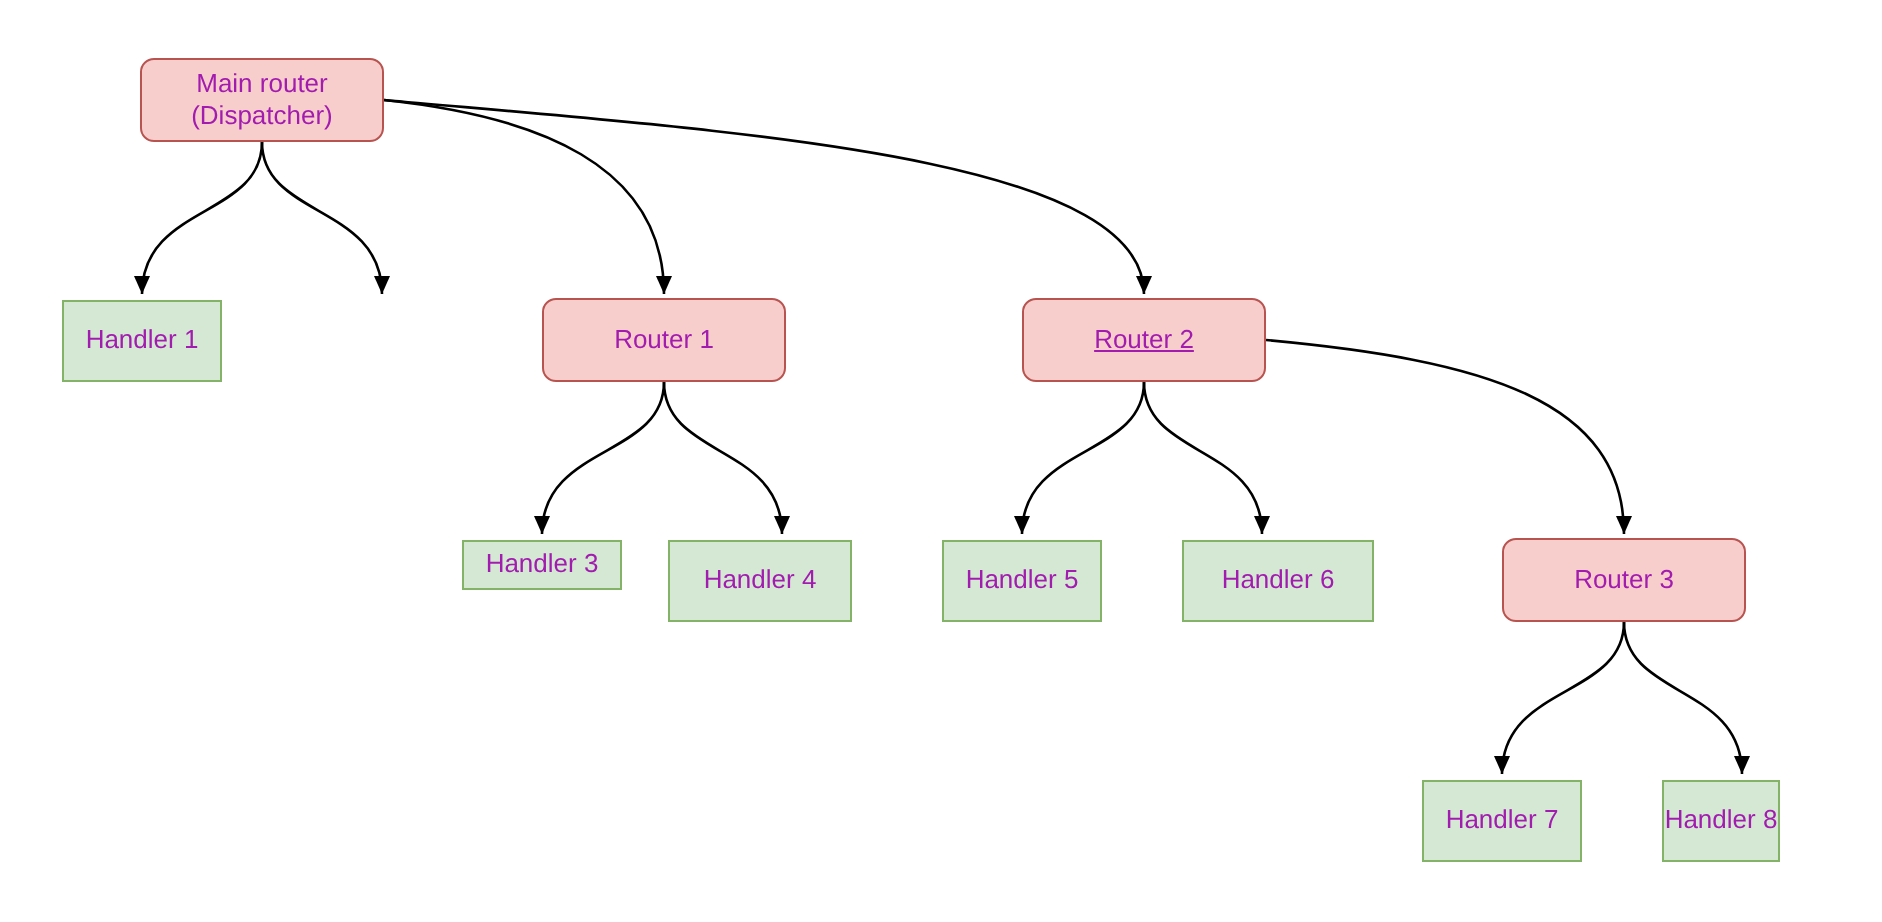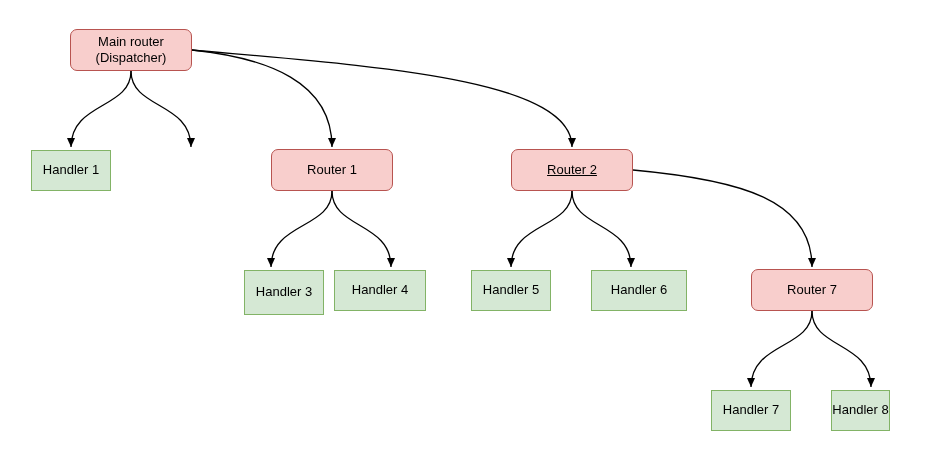--- a/index.html
+++ b/index.html
@@ -27,21 +27,21 @@
   }
   .node {
     position: absolute;
     box-sizing: border-box;
     display: flex;
     align-items: center;
     justify-content: center;
     text-align: center;
     font-size: 13px;
     line-height: 1.25;
-    color: #000000;
+    color: #a21caf;
   }
   .node.router {
     background: var(--router-fill, #f8cecc);
     border: 1px solid var(--router-border, #b85450);
     border-radius: 7px;
   }
   .node.handler {
     background: var(--handler-fill, #d5e8d4);
     border: 1px solid var(--handler-border, #82b366);
   }
@@ -82,38 +82,38 @@
 
 
   <div class="node router" style="left:271px; top:149px; width:122px; height:42px;">
     <span class="node-label">Router 1</span>
   </div>
 
   <div class="node router" style="left:511px; top:149px; width:122px; height:42px;text-decoration:underline;">
     <span class="node-label">Router 2</span>
   </div>
 
-  <div class="node handler" style="left:231px; top:270px; width:80px; height:45px;margin-left:13px;">
+  <div class="node handler" style="left:231px; top:270px; width:80px; height:25px;">
     <span class="node-label">Handler 3</span>
   </div>
 
   <div class="node handler" style="left:334px; top:270px; width:92px; height:41px;">
     <span class="node-label">Handler 4</span>
   </div>
 
   <div class="node handler" style="left:471px; top:270px; width:80px; height:41px;">
     <span class="node-label">Handler 5</span>
   </div>
 
   <div class="node handler" style="left:591px; top:270px; width:96px; height:41px;">
     <span class="node-label">Handler 6</span>
   </div>
 
   <div class="node router" style="left:751px; top:269px; width:122px; height:42px;">
-    <span class="node-label">Router 7</span>
+    <span class="node-label">Router 3</span>
   </div>
 
   <div class="node handler" style="left:711px; top:390px; width:80px; height:41px;">
     <span class="node-label">Handler 7</span>
   </div>
 
   <div class="node handler" style="left:831px; top:390px; width:59px; height:41px;">
     <span class="node-label">Handler 8</span>
   </div>
 

